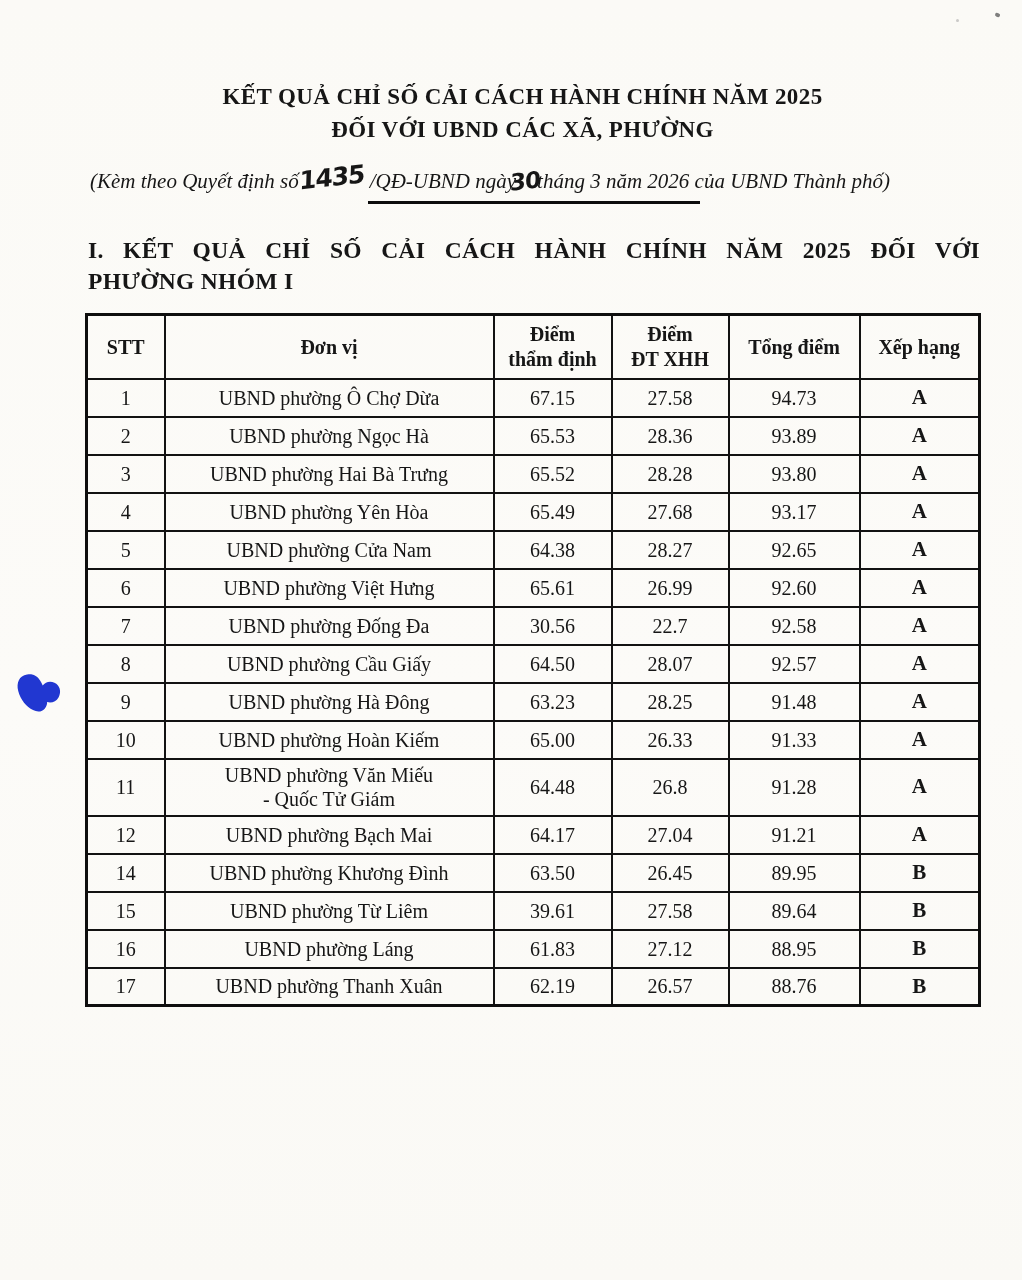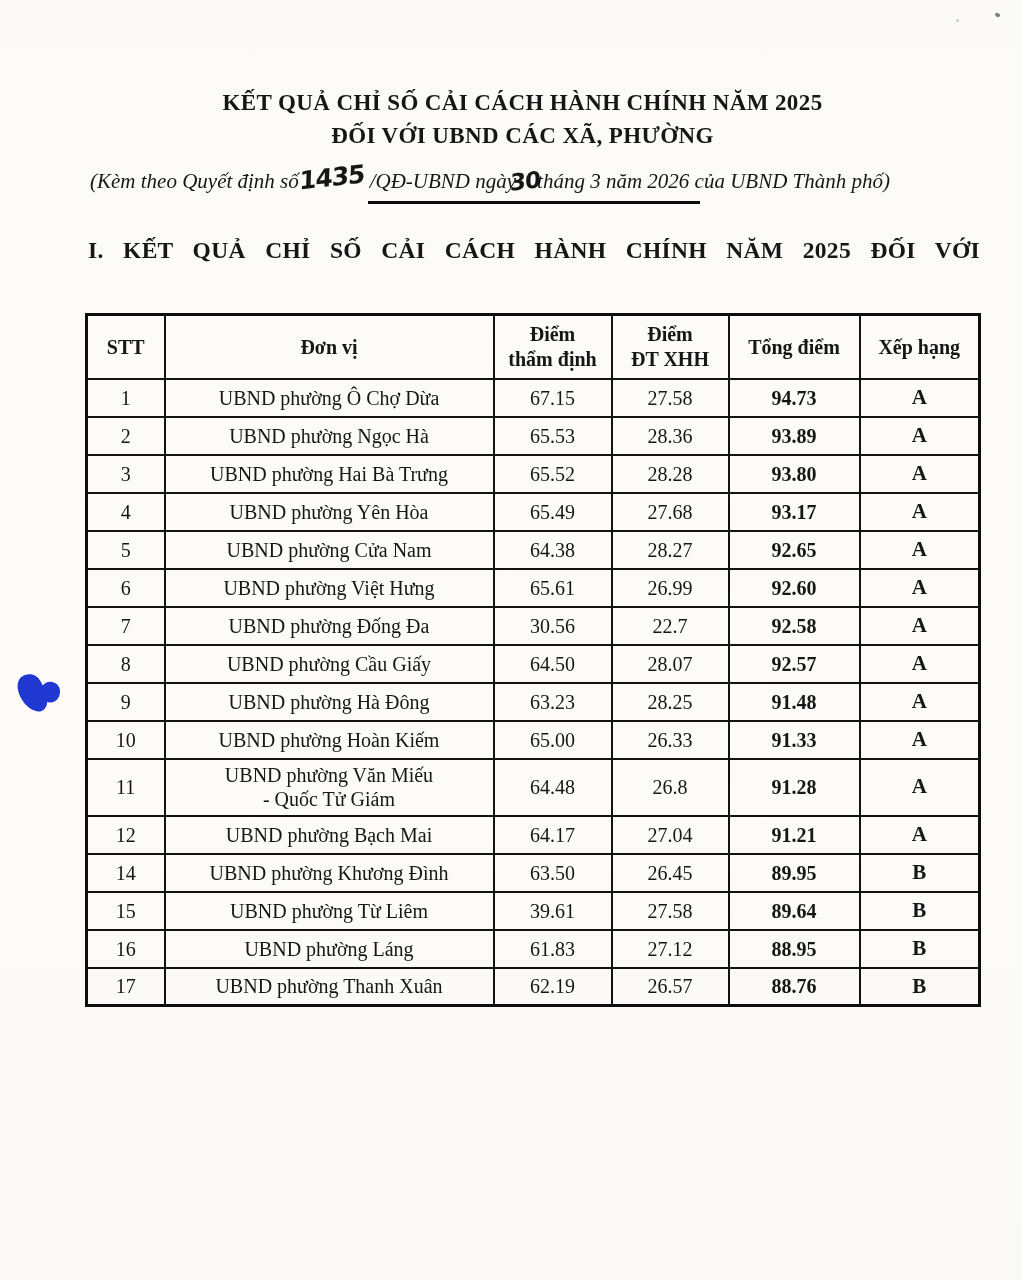--- a/index.html
+++ b/index.html
@@ -11,21 +11,21 @@
     margin: 0 auto;
     background: linear-gradient(180deg, #fbfaf6 0%, #fcfbf8 55%, #faf9f5 100%);
     font-family: "Liberation Serif", serif;
     color: #161616;
     overflow: hidden;
   }
 
   
   .doc-title {
     position: absolute;
-    top: 86px;
+    top: 80px;
     left: 70px;
     width: 905px;
     text-align: center;
     font-weight: bold;
     font-size: 23px;
     line-height: 33px;
     letter-spacing: 0.4px;
   }
 
   
@@ -105,21 +105,21 @@
     border-bottom-width: 3px;
   }
   tbody tr { height: 38px; }
   tbody tr.tall-row { height: 57px; }
   td.cell-unit {
     text-align: left;
     padding-left: 9px;
     white-space: pre-line;
     margin-left: 44px;
   }
-  td.cell-total { font-weight: bold; }
+  td.cell-total { font-weight: normal; }
   td.cell-rank { font-weight: bold; font-size: 21px; }
   .hdr-two-line { display: block; line-height: 1.25; }
 
   
   .blue-heart {
     position: absolute;
     left: 16px;
     top: 669px;
     width: 48px;
     height: 52px;
@@ -158,20 +158,21 @@
     <div>KẾT QUẢ CHỈ SỐ CẢI CÁCH HÀNH CHÍNH NĂM 2025</div>
     <div>ĐỐI VỚI UBND CÁC XÃ, PHƯỜNG</div>
   </div>
 
   <div class="doc-subtitle"><span>(Kèm theo Quyết định số</span><span class="hand">1435</span><span> </span><span>/QĐ-UBND ngày</span><span class="hand hand-day">30</span><span>tháng 3 năm 2026 của UBND Thành phố)</span>
   </div>
   <div class="subtitle-underline"></div>
 
   <div class="section-heading">
     <div class="justify-line">I. KẾT QUẢ CHỈ SỐ CẢI CÁCH HÀNH CHÍNH NĂM 2025 ĐỐI VỚI</div>
+    <div>PHƯỜNG NHÓM I</div>
   </div>
 
   <table class="results">
     <colgroup>
       <col style="width:78px">
       <col style="width:329px">
       <col style="width:118px">
       <col style="width:117px">
       <col style="width:131px">
       <col style="width:120px">

